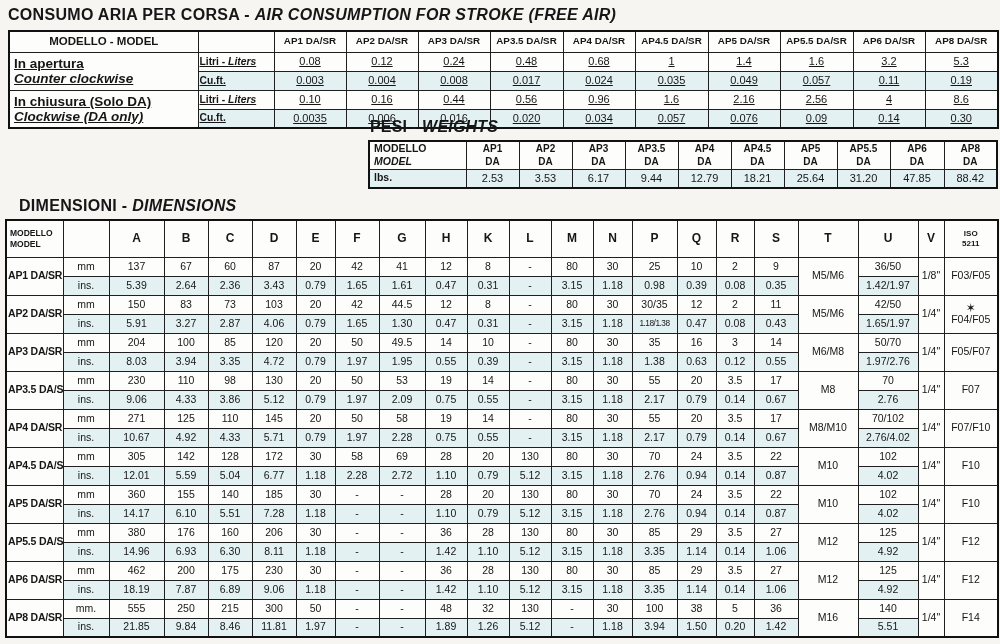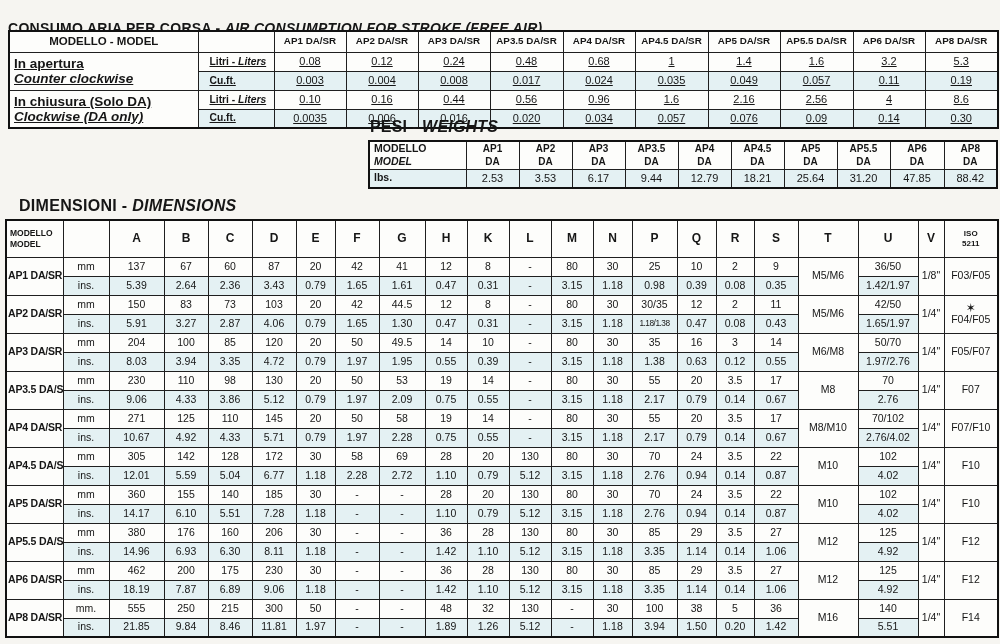--- a/index.html
+++ b/index.html
@@ -3,40 +3,40 @@
 <meta charset="utf-8">
 <style>
   html,body{margin:0;padding:0;}
   body{
     width:1000px;height:644px;position:relative;overflow:hidden;
     background:#f6f5f1;color:#161616;
     font-family:"Liberation Sans","DejaVu Sans",sans-serif;
   }
   .sec-title{position:absolute;font-weight:bold;white-space:nowrap;}
   .sec-title .en{font-style:italic;}
-  #consumption-title{top:20px;left:8px;font-size:14px;letter-spacing:.3px;}
+  #consumption-title{top:6px;left:8px;font-size:16px;letter-spacing:.3px;}
   #weights-title{top:118px;left:370px;font-size:16px;letter-spacing:.2px;}
   #dimensions-title{top:197px;left:19px;font-size:16px;letter-spacing:.3px;}
 
   table{border-collapse:collapse;table-layout:fixed;background:#fdfdfb;position:absolute;}
   td,th{border:1px solid #1f1f1f;text-align:center;vertical-align:middle;
         padding:0 1px;font-size:11px;font-weight:normal;line-height:1.12;
         white-space:nowrap;overflow:hidden;color:#161616;}
   table{border:2px solid #111;}
   .sh{background:#e4f1f3;}
 
   
   #consumption-table{top:30px;left:8px;width:989px;}
   #consumption-table thead tr{height:21px;}
   #consumption-table tbody tr{height:19px;text-decoration:underline;}
   .c-mh{font-weight:bold;font-size:11.5px;}
   .c-col{font-weight:bold;font-size:9.8px;}
   .c-label{text-align:left;padding-left:4px;font-weight:bold;font-size:13.5px;}
   .c-label .ln2{font-style:italic;}
-  .c-unit{text-align:left;padding-left:11px;font-weight:bold;font-size:10.3px;}
+  .c-unit{text-align:left;padding-left:1px;font-weight:bold;font-size:10.3px;}
   .c-unit .en{font-style:italic;}
 
   
   #weights-table{top:140px;left:368px;width:629px;}
   #weights-table thead tr{height:28px;}
   #weights-table tbody tr{height:19px;}
   .w-mh{text-align:left;padding-left:4px;font-weight:bold;font-size:10.5px;line-height:1.25;}
   .w-mh .en{font-style:italic;}
   .w-col{font-weight:bold;font-size:10px;line-height:1.3;}
   .w-label{text-align:left;padding-left:4px;font-weight:bold;font-size:10.5px;}

